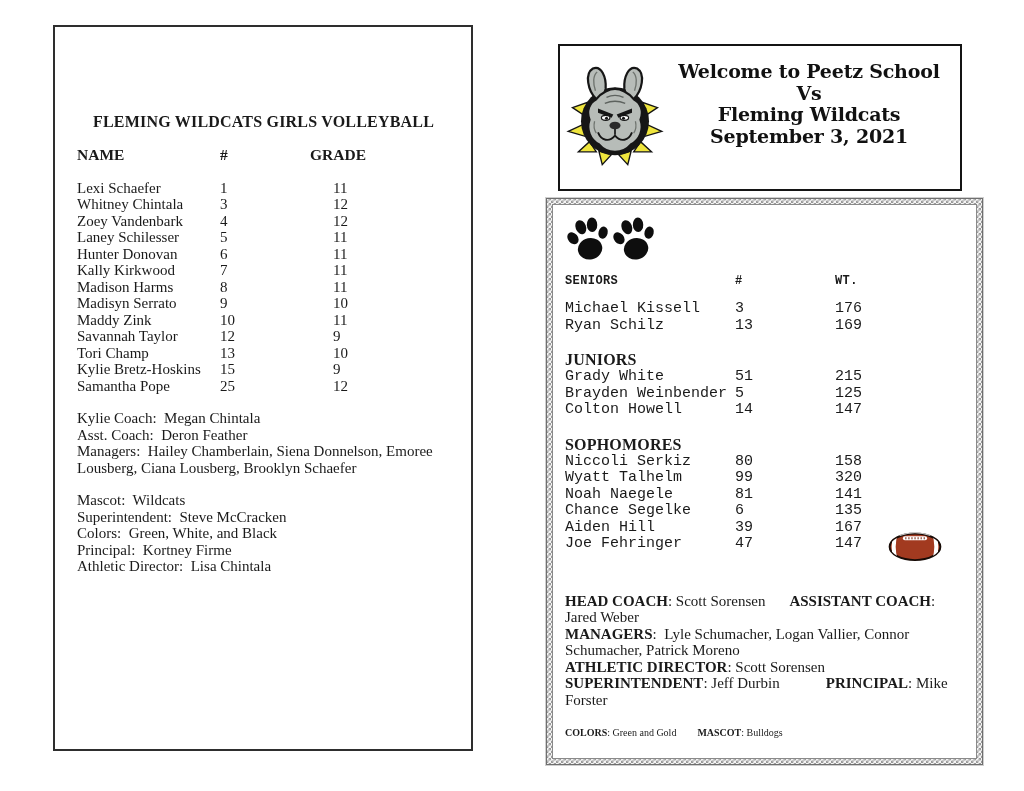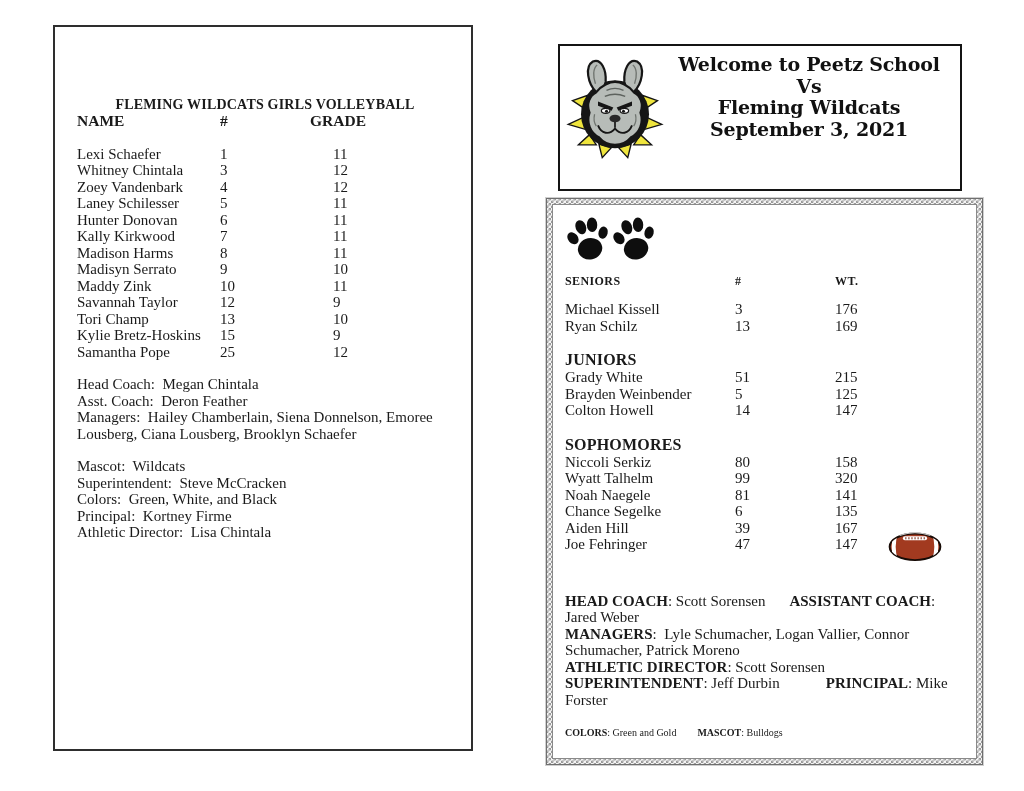--- a/index.html
+++ b/index.html
@@ -9,34 +9,34 @@
     -webkit-font-smoothing:antialiased;
   }
   .stage{position:absolute;inset:0;}
 
   
   .vb-panel{
     position:absolute;left:53px;top:25px;width:420px;height:726px;
     border:2px solid #2e2e2e;box-sizing:border-box;
     padding:70px 18px 0 22px;background:#fff;
   }
-  .vb-title{font-weight:bold;font-size:14px;text-align:center;letter-spacing:.2px;margin:0;}
+  .vb-title{font-weight:bold;font-size:16px;text-align:left;letter-spacing:.2px;margin:16px;}
   .vb-table{}
   .vb-row{display:grid;grid-template-columns:143px 90px auto;font-size:15px;line-height:16.5px;}
   .vb-row span{white-space:nowrap;}
   .vb-head{font-weight:bold;font-size:15.5px;margin-bottom:16px;}
   .grade-val{padding-left:23px;}
   .vb-block{margin-top:16px;font-size:15px;line-height:16.5px;}
   .vb-line{white-space:pre-wrap;}
 
   
   .welcome-panel{
     position:absolute;left:558px;top:44px;width:404px;height:147px;
     border:2px solid #141414;box-sizing:border-box;background:#fff;
-    display:flex;align-items:flex-start;padding:6px 8px 0 4px;
+    display:flex;align-items:flex-start;padding:13px 8px 0 4px;
   }
   .welcome-logo{flex:0 0 auto;margin-top:4px;}
   .welcome-text{
     flex:1;text-align:center;font-family:"DejaVu Serif", serif;font-weight:700;
     font-size:19px;line-height:21.5px;letter-spacing:-.2px;padding-top:2px;color:#111;
   }
 
   
   .fb-panel{
     position:absolute;left:546px;top:198px;width:437px;height:567px;box-sizing:border-box;
@@ -46,21 +46,21 @@
       linear-gradient(45deg,#9a9a9a 25%,#f4f4f4 25%,#f4f4f4 75%,#9a9a9a 75%);
     background-size:5px 5px;background-position:0 0,2.5px 2.5px;
     box-shadow:inset 0 0 0 1px #6f6f6f, 0 0 0 1px #cfcfcf;
   }
   .fb-inner{
     position:relative;width:100%;height:100%;background:#fff;box-sizing:border-box;
     padding:8px 6px 0 12px;outline:1px solid #8a8a8a;
   }
   .fb-header{display:flex;align-items:flex-start;}
   .fb-title{flex:1;text-align:center;font-weight:bold;font-size:16px;line-height:19px;letter-spacing:.2px;padding-top:2px;}
-  .fb-row{display:grid;grid-template-columns:170px 100px auto;font-size:15px;line-height:16.5px;}
+  .fb-row{display:grid;grid-template-columns:170px 100px auto;font-size:15px;line-height:16.5px;font-family:Liberation Mono, monospace;}
   .fb-row span{white-space:nowrap;}
   .fb-colhead{margin-top:5px;margin-bottom:13px;font-weight:bold;font-size:12px;line-height:14px;letter-spacing:.4px;}
   .fb-group-label{font-weight:bold;font-size:16px;line-height:18px;margin-top:17px;letter-spacing:.2px;}
   .fb-staff{margin-top:40px;font-size:15px;line-height:16.5px;}
   .fb-staff-line{white-space:pre-wrap;}
   .fb-staff-line b,.fb-footer b{font-weight:bold;}
   .sp24{display:inline-block;width:24px;}
   .sp46{display:inline-block;width:46px;}
   .sp21{display:inline-block;width:21px;}
   .fb-footer{margin-top:17px;font-size:10px;line-height:16.5px;white-space:pre-wrap;}
@@ -139,21 +139,21 @@
           <span>15</span>
           <span class="grade-val">9</span>
         </div>
       <div class="vb-row">
           <span>Samantha Pope</span>
           <span>25</span>
           <span class="grade-val">12</span>
         </div>
     </div>
     <div class="vb-block">
-      <div class="vb-line">Head Coach:  Megan Chintala</div>
+      <div class="vb-line">Kylie Coach:  Megan Chintala</div>
       <div class="vb-line">Asst. Coach:  Deron Feather</div>
       <div class="vb-line">Managers:  Hailey Chamberlain, Siena Donnelson, Emoree Lousberg, Ciana Lousberg, Brooklyn Schaefer</div>
     </div>
     <div class="vb-block">
       <div class="vb-line">Mascot:  Wildcats</div>
       <div class="vb-line">Superintendent:  Steve McCracken</div>
       <div class="vb-line">Colors:  Green, White, and Black</div>
       <div class="vb-line">Principal:  Kortney Firme</div>
       <div class="vb-line">Athletic Director:  Lisa Chintala</div>
     </div>

